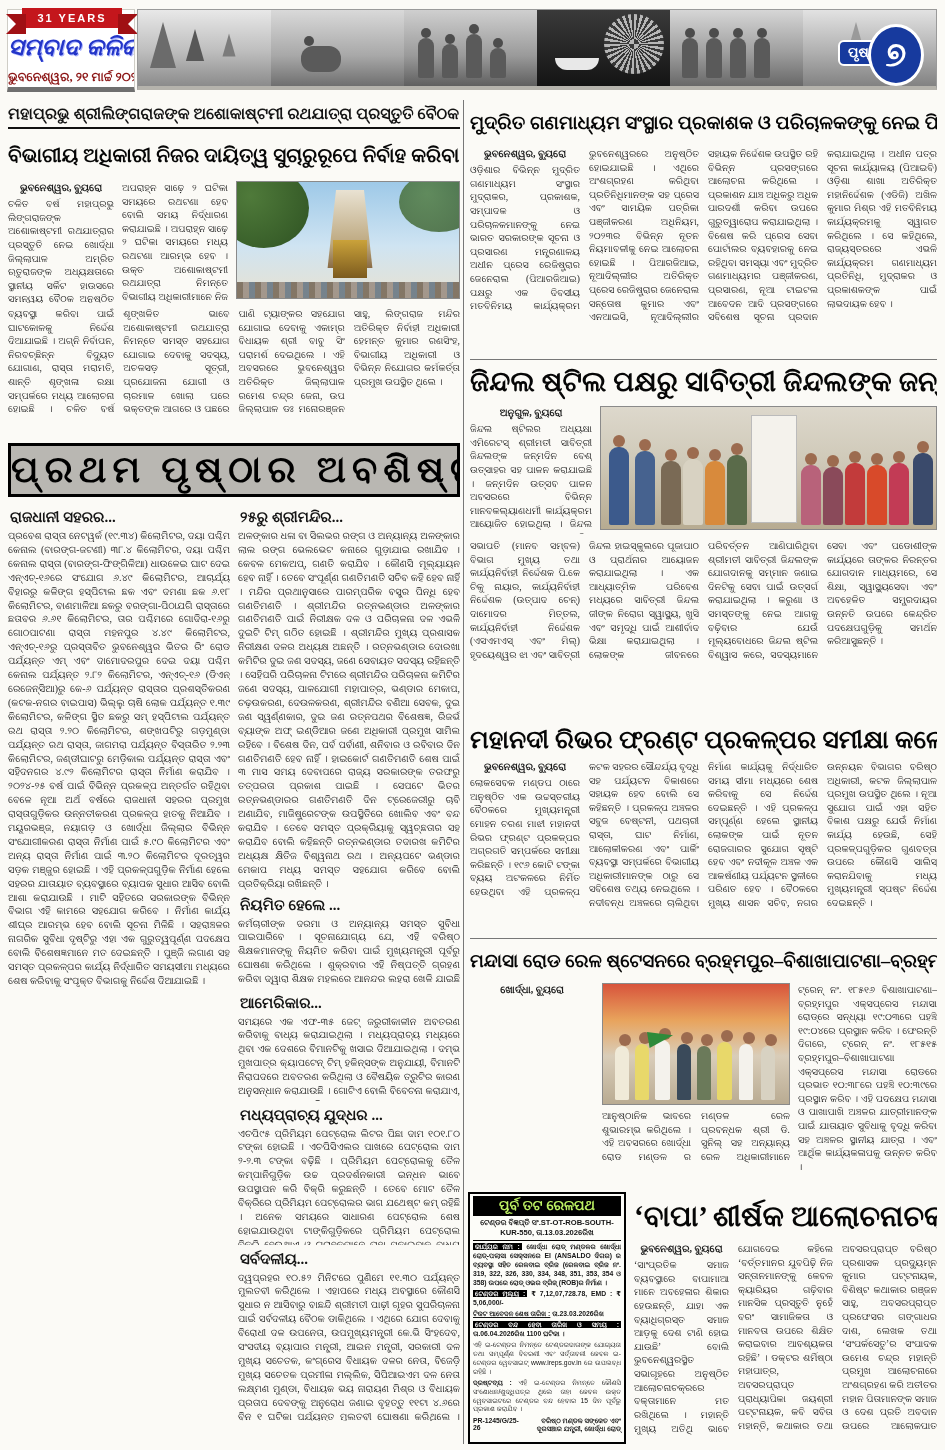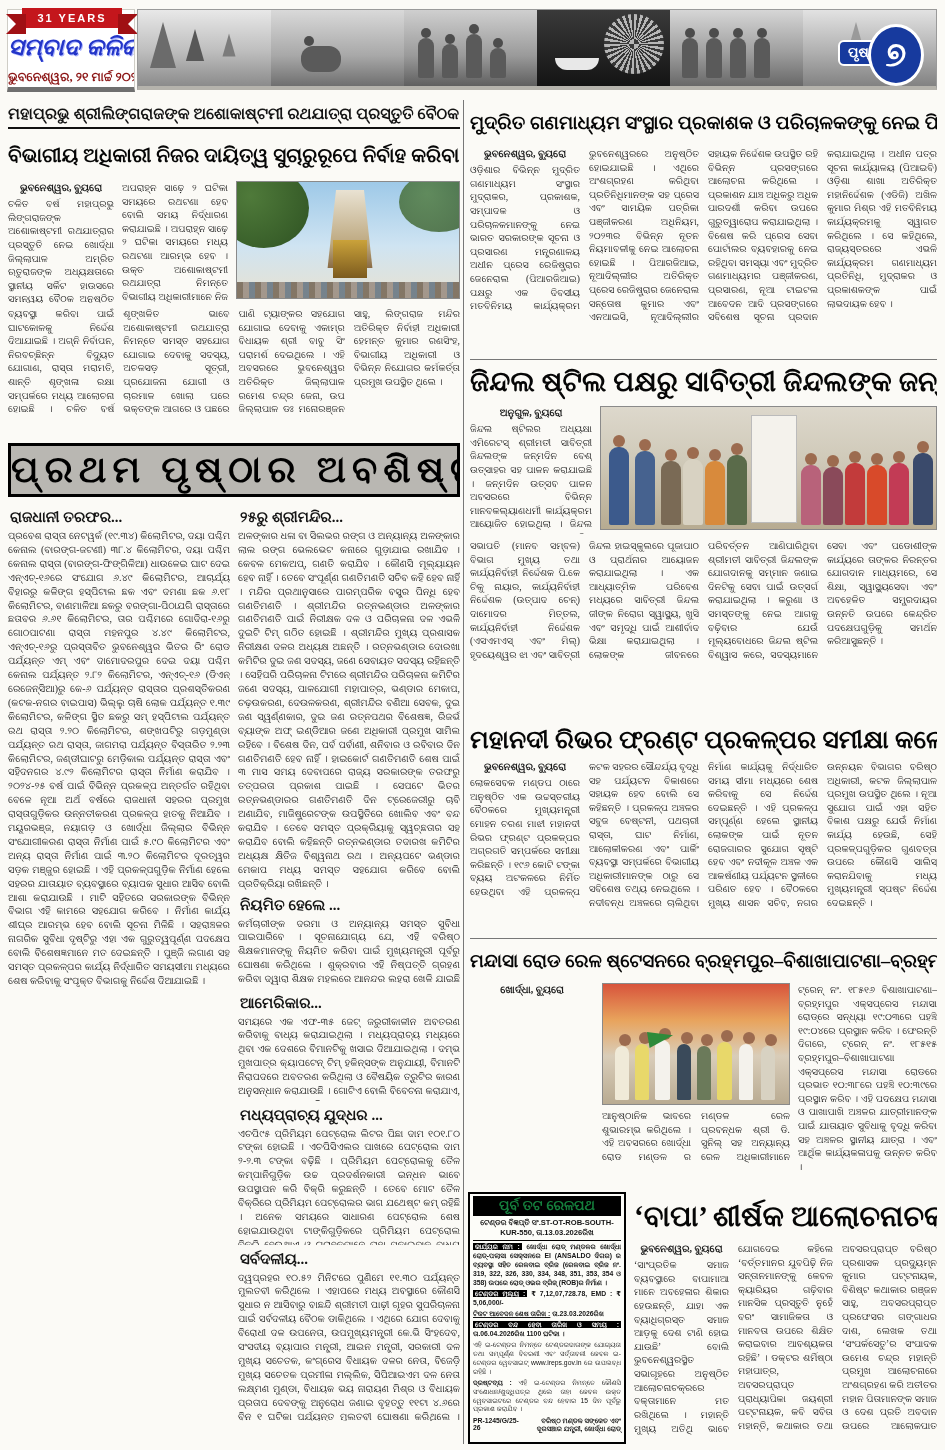--- a/index.html
+++ b/index.html
@@ -91,21 +91,21 @@
     font-weight:bold; font-size:37px; line-height:48px; letter-spacing:6px;
     color:#000; white-space:nowrap; overflow:hidden;
   }
   
   #tender {
     position:absolute; left:468px; top:1192px; width:158px; height:252px;
     border:2px solid #000; background:#fdfdf9; padding:2px 3px; overflow:hidden;
     font-family:"Liberation Sans","DejaVu Sans",sans-serif;
   }
   #tender .t-head {
-    background:#000; color:#15803d; font-weight:bold; font-size:14px;
+    background:#000; color:#bef264; font-weight:bold; font-size:14px;
     text-align:center; padding:1px 0 2px; }
   #tender .t-no { font-weight:bold; font-size:7.6px; text-align:center; margin:2px 0; }
   #tender p { font-size:6.8px; line-height:1.32; text-align:justify; margin-bottom:2px; }
   #tender .lbl { background:#000; color:#fff; font-weight:bold; padding:0 2px; }
   #tender .t-sep { border-top:1px solid #000; margin:2px 0; }
   #tender .t-foot { display:flex; justify-content:space-between; font-size:6.8px; font-weight:bold; margin-top:3px; }
   
   .sky { position:absolute; inset:0; background:linear-gradient(180deg,#9ec9e8 0%,#cfe4f2 55%,#e8e2d2 100%); }
   .tree { position:absolute; border-radius:50%; background:radial-gradient(circle at 35% 35%,#4f7a3a,#2e5222); }
   .gopuram { position:absolute; background:linear-gradient(180deg,#e9e2d2 0%,#bca77e 70%,#8a6c45 100%);
@@ -283,21 +283,21 @@
     <div class="headline" style="font-size:29px;line-height:48px;height:50px">‘ବାପା’ ଶୀର୍ଷକ ଆଲୋଚନାଚକ୍ର</div>
     <div class="body-txt cols3" style="height:198px">
       <span class="byline">ଭୁବନେଶ୍ୱର, ବ୍ୟୁରୋ</span>
       <span>‘ସାଂପ୍ରତିକ ସମାଜ ବ୍ୟବସ୍ଥାରେ ବାପାମାଆ ମାନେ ଅବହେଳାର ଶିକାର ହେଉଛନ୍ତି, ଯାହା ଏକ ବ୍ୟାଧିଗ୍ରସ୍ତ ସମାଜ ଆଡ଼କୁ ଦେଶ ଟାଣି ହୋଇ ଯାଉଛି’ ବୋଲି ଭୁବନେଶ୍ୱରସ୍ଥିତ ସଭାଗୃହରେ ଅନୁଷ୍ଠିତ ଆଲୋଚନାଚକ୍ରରେ ବକ୍ତାମାନେ ମତ ରଖିଥିଲେ । ମହାନ୍ତି ମୁଖ୍ୟ ଅତିଥି ଭାବେ ଯୋଗଦେଇ କହିଲେ ‘ବର୍ତ୍ତମାନର ଯୁବପିଢ଼ି ନିଜ ସନ୍ତାନମାନଙ୍କୁ କେବଳ କ୍ୟାରିୟର ଗଢ଼ିବାର ମାନସିକ ପ୍ରସ୍ତୁତି ନୁହେଁ ବରଂ ସାମାଜିକତା ଓ ମାନବତା ଉପରେ ଶିକ୍ଷିତ କରାଇବାର ଆବଶ୍ୟକତା ରହିଛି’ । ଡକ୍ଟର ଶର୍ମିଷ୍ଠା ମହାପାତ୍ର, ଅବସରପ୍ରାପ୍ତ ପ୍ରାଧ୍ୟାପିକା ଜୟଶ୍ରୀ ପଟ୍ଟନାୟକ, କବି ସବିତା ମହାନ୍ତି, କଥାକାର ତଥା ଅବସରପ୍ରାପ୍ତ ବରିଷ୍ଠ ପ୍ରଶାସକ ପ୍ରଦ୍ୟୁମ୍ନ କୁମାର ପଟ୍ଟନାୟକ, ବିଶିଷ୍ଟ କଥାକାର ରଞ୍ଜନ ସାହୁ, ଅବସରପ୍ରାପ୍ତ ପ୍ରଫେସର ଗଙ୍ଗାଧର ଦାଶ, ଲେଖକ ତଥା ‘ସଂପର୍କସେତୁ’ର ସଂପାଦକ ଉମେଶ ଚନ୍ଦ୍ର ମହାନ୍ତି ପ୍ରମୁଖ ଆଲୋଚନାରେ ଅଂଶଗ୍ରହଣ କରି ଅତୀତର ମହାନ ପିତାମାନଙ୍କ ସମାଜ ଓ ଦେଶ ପ୍ରତି ଅବଦାନ ଉପରେ ଆଲୋକପାତ କରିଥିଲେ । ଶେଷରେ ଅଧ୍ୟାପିକା ସଂଘମିତ୍ରା ମହାପାତ୍ର ଧନ୍ୟବାଦ ଅର୍ପଣ କରିଥିଲେ ।</span>
     </div>
   </div>
 
   <div id="banner">ପ୍ରଥମ ପୃଷ୍ଠାର ଅବଶିଷ୍ଟାଂଶ</div>
 
   <div style="position:absolute;left:8px;top:503px;width:222px;height:941px">
-    <div class="subhead">ରାଜଧାନୀ ତରଫର...</div>
+    <div class="subhead">ରାଜଧାନୀ ସହରର...</div>
     <div class="body-txt" style="height:912px;font-size:9.8px">ପ୍ରବେଶ ରାସ୍ତା ନେଟୱର୍କ (୧୯.୩୪) କିଲୋମିଟର, ଦୟା ପଶ୍ଚିମ କେନାଲ (ବାରଙ୍ଗ-ଜଟଣୀ) ୩୮.୪ କିଲୋମିଟର, ଦୟା ପଶ୍ଚିମ କେନାଲ ରାସ୍ତା (ବାରଙ୍ଗ-ଫିଙ୍ଗିଳିଆ) ଧାଉଳେଇ ଘାଟ ଦେଇ ଏନ୍‌ଏଚ୍-୧୬ରେ ସଂଯୋଗ ୬.୪୯ କିଲୋମିଟର, ଆଚାର୍ଯ୍ୟ ବିହାରରୁ କଳିଙ୍ଗ ହସ୍ପିଟାଲ ଛକ ଏବଂ ଦମଣା ଛକ ୬.୧୮ କିଲୋମିଟର, ବାଣମାଳିଆ ଛକରୁ ବରଙ୍ଗା-ପିଠାଯଗି ରାସ୍ତାରେ ଛତାବର ୬.୬୧ କିଲୋମିଟର, ତାର ପଶ୍ଚିମରେ ଗୋଦିରା-୧୬ରୁ ଗୋଠପାଟଣା ରାସ୍ତା ମହନପୁର ୪.୪୯ କିଲୋମିଟର, ଏନ୍‌ଏଚ୍-୧୬ରୁ ପ୍ରସ୍ତାବିତ ଭୁବନେଶ୍ୱର ଭିତର ରିଂ ରୋଡ ପର୍ଯ୍ୟନ୍ତ ଏମ୍ ଏବଂ ଦାମୋଦରପୁର ଦେଇ ଦୟା ପଶ୍ଚିମ କେନାଲ ପର୍ଯ୍ୟନ୍ତ ୨.୮୨ କିଲୋମିଟର, ଏନ୍‌ଏଚ୍-୧୬ (ଡିଏନ୍ ରେଜେନ୍ସିଆ)ରୁ କେ-୬ ପର୍ଯ୍ୟନ୍ତ ରାସ୍ତାର ପ୍ରଶସ୍ତିକରଣ (କଟକ-ନଗର ବାଇପାସ) ଭିଲ୍ଲୁ ଚାଷି ଲୋକ ପର୍ଯ୍ୟନ୍ତ ୧.୩୯ କିଲୋମିଟର, କଳିଙ୍ଗ ସ୍ଥିତ ଛକରୁ ସମ୍ ହସ୍ପିଟାଲ ପର୍ଯ୍ୟନ୍ତ ରଥ ରାସ୍ତା ୨.୨୦ କିଲୋମିଟର, ଶଙ୍ଖପଟିରୁ ଗଡ଼ମୁଣ୍ଡା ପର୍ଯ୍ୟନ୍ତ ରଥ ରାସ୍ତା, ଜାଗମରା ପର୍ଯ୍ୟନ୍ତ ବିସ୍ତାରିତ ୨.୨୩ କିଲୋମିଟର, ଜଣ୍ଡୀଘାଟରୁ ମେଡ଼ିକାଲ ପର୍ଯ୍ୟନ୍ତ ରାସ୍ତା ଏବଂ ସହିଦନଗର ୪.୯୨ କିଲୋମିଟର ରାସ୍ତା ନିର୍ମାଣ କରାଯିବ । ୨୦୨୪-୨୫ ବର୍ଷ ପାଇଁ ବିଭିନ୍ନ ପ୍ରକଳ୍ପ ଅନ୍ତର୍ଗତ ରହିଥିବା ବେଳେ ନୂଆ ଅର୍ଥ ବର୍ଷରେ ରାଜଧାନୀ ସହରର ପ୍ରମୁଖ ରାସ୍ତାଗୁଡ଼ିକର ଉନ୍ନତୀକରଣ ପ୍ରକଳ୍ପ ହାତକୁ ନିଆଯିବ । ମୟୂରଭଞ୍ଜ, ନୟାଗଡ଼ ଓ ଖୋର୍ଦ୍ଧା ଜିଲ୍ଲାର ବିଭିନ୍ନ ସଂଯୋଗୀକରଣ ରାସ୍ତା ନିର୍ମାଣ ପାଇଁ ୫.୯୦ କିଲୋମିଟର ଏବଂ ଅନ୍ୟ ରାସ୍ତା ନିର୍ମାଣ ପାଇଁ ୩.୨୦ କିଲୋମିଟର ଦୂରତ୍ୱର ସଡ଼କ ମଞ୍ଜୁର ହୋଇଛି । ଏହି ପ୍ରକଳ୍ପଗୁଡ଼ିକ ନିର୍ମାଣ ହେଲେ ସହରର ଯାତାୟାତ ବ୍ୟବସ୍ଥାରେ ବ୍ୟାପକ ସୁଧାର ଆସିବ ବୋଲି ଆଶା କରାଯାଉଛି । ମାଟି ସହିତରେ ସରକାରଙ୍କ ବିଭିନ୍ନ ବିଭାଗ ଏହି କାମରେ ସହଯୋଗ କରିବେ । ନିର୍ମାଣ କାର୍ଯ୍ୟ ଶୀଘ୍ର ଆରମ୍ଭ ହେବ ବୋଲି ସୂଚନା ମିଳିଛି । ସହରାଞ୍ଚଳର ନାଗରିକ ସୁବିଧା ଦୃଷ୍ଟିରୁ ଏହା ଏକ ଗୁରୁତ୍ୱପୂର୍ଣ୍ଣ ପଦକ୍ଷେପ ବୋଲି ବିଶେଷଜ୍ଞମାନେ ମତ ଦେଇଛନ୍ତି । ପୁଞ୍ଜି ଲଗାଣ ସହ ସମସ୍ତ ପ୍ରକଳ୍ପର କାର୍ଯ୍ୟ ନିର୍ଦ୍ଧାରିତ ସମୟସୀମା ମଧ୍ୟରେ ଶେଷ କରିବାକୁ ସଂପୃକ୍ତ ବିଭାଗକୁ ନିର୍ଦ୍ଦେଶ ଦିଆଯାଇଛି ।</div>
   </div>
 
   <div style="position:absolute;left:238px;top:503px;width:222px;height:941px">
     <div>
       <div class="subhead">୨୫ରୁ ଶ୍ରୀମନ୍ଦିର...</div>
       <div class="body-txt" style="max-height:402px;font-size:9.8px">ଅଳଙ୍କାର ଧଳା ବା ସିଲଭର ରଙ୍ଗ ଓ ଅନ୍ୟାନ୍ୟ ଅଳଙ୍କାର ଲାଲ ରଙ୍ଗ ଭେଲଭେଟ କନାରେ ଗୁଡ଼ାଯାଇ ରଖାଯିବ । କେବଳ ମେକଅପ୍, ଗଣତି କରାଯିବ । କୌଣସି ମୂଲ୍ୟାୟନ ହେବ ନାହିଁ । ତେବେ ସଂପୂର୍ଣ୍ଣ ଗଣତିମଣତି ସଚିବ କହି ହେବ ନାହିଁ । ମନ୍ଦିର ପ୍ରଥାନୁସାରେ ପାରମ୍ପରିକ ବସ୍ତ୍ର ପିନ୍ଧି ହେବ ଗଣତିମଣତି । ଶ୍ରୀମନ୍ଦିର ରତ୍ନଭଣ୍ଡାର ଅଳଙ୍କାର ଗଣତିମଣତି ପାଇଁ ନିରୀକ୍ଷକ ଦଳ ଓ ପରିଚାଳନା ଦଳ ଏଭଳି ଦୁଇଟି ଟିମ୍ ଗଠିତ ହୋଇଛି । ଶ୍ରୀମନ୍ଦିର ମୁଖ୍ୟ ପ୍ରଶାସକ ନିରୀକ୍ଷଣ ଦଳର ଅଧ୍ୟକ୍ଷ ଅଛନ୍ତି । ରତ୍ନଭଣ୍ଡାର ଦୋରଖା କମିଟିର ଦୁଇ ଜଣ ସଦସ୍ୟ, ଜଣେ ସେବାୟତ ସଦସ୍ୟ ରହିଛନ୍ତି । ସେହିପରି ପରିଚାଳନା ଟିମରେ ଶ୍ରୀମନ୍ଦିର ପରିଚାଳନା କମିଟିର ଜଣେ ସଦସ୍ୟ, ପାଳଯୋଗୀ ମହାପାତ୍ର, ଭଣ୍ଡାର ମେକାପ, ଚଢ଼ଉକରଣ, ଦେଉଳକରଣ, ଶ୍ରୀମନ୍ଦିର ବଣିଆ ସେବକ, ଦୁଇ ଜଣ ସ୍ୱର୍ଣ୍ଣକାର, ଦୁଇ ଜଣ ରତ୍ନପଥର ବିଶେଷଜ୍ଞ, ରିଜର୍ଭ ବ୍ୟାଙ୍କ ଅଫ୍ ଇଣ୍ଡିଆର ଜଣେ ଅଧିକାରୀ ପ୍ରମୁଖ ସାମିଲ ରହିବେ । ବିଶେଷ ଦିନ, ପର୍ବ ପର୍ବାଣୀ, ଶନିବାର ଓ ରବିବାର ଦିନ ଗଣତିମଣତି ହେବ ନାହିଁ । ହାଇକୋର୍ଟ ଗଣତିମଣତି ଶେଷ ପାଇଁ ୩ ମାସ ସମୟ ଦେବାପରେ ରାଜ୍ୟ ସରକାରଙ୍କ ତରଫରୁ ତତ୍ପରତା ପ୍ରକାଶ ପାଇଛି । ସେପଟେ ଭିତର ରତ୍ନଭଣ୍ଡାରର ଗଣତିମଣତି ଦିନ ଟ୍ରେଜେରୀରୁ ଚାବି ଅଣାଯିବ, ମାଜିଷ୍ଟ୍ରେଟଙ୍କ ଉପସ୍ଥିତିରେ ଖୋଲିବ ଏବଂ ବନ୍ଦ କରାଯିବ । ତେବେ ସମସ୍ତ ପ୍ରକ୍ରିୟାକୁ ସ୍ୱଚ୍ଛତାର ସହ କରାଯିବ ବୋଲି କହିଛନ୍ତି ରତ୍ନଭଣ୍ଡାର ତଦାରଖ କମିଟିର ଅଧ୍ୟକ୍ଷ କ୍ଷିତିଜ ବିଶ୍ୱନାଥ ରଥ । ଅନ୍ୟପଟେ ଭଣ୍ଡାର ମେକାପ ମଧ୍ୟ ସମସ୍ତ ସହଯୋଗ କରିବେ ବୋଲି ପ୍ରତିକ୍ରିୟା ରଖିଛନ୍ତି ।</div>
     </div>
     <div>
       <div class="subhead">ନିୟମିତ ହେଲେ ...</div>

